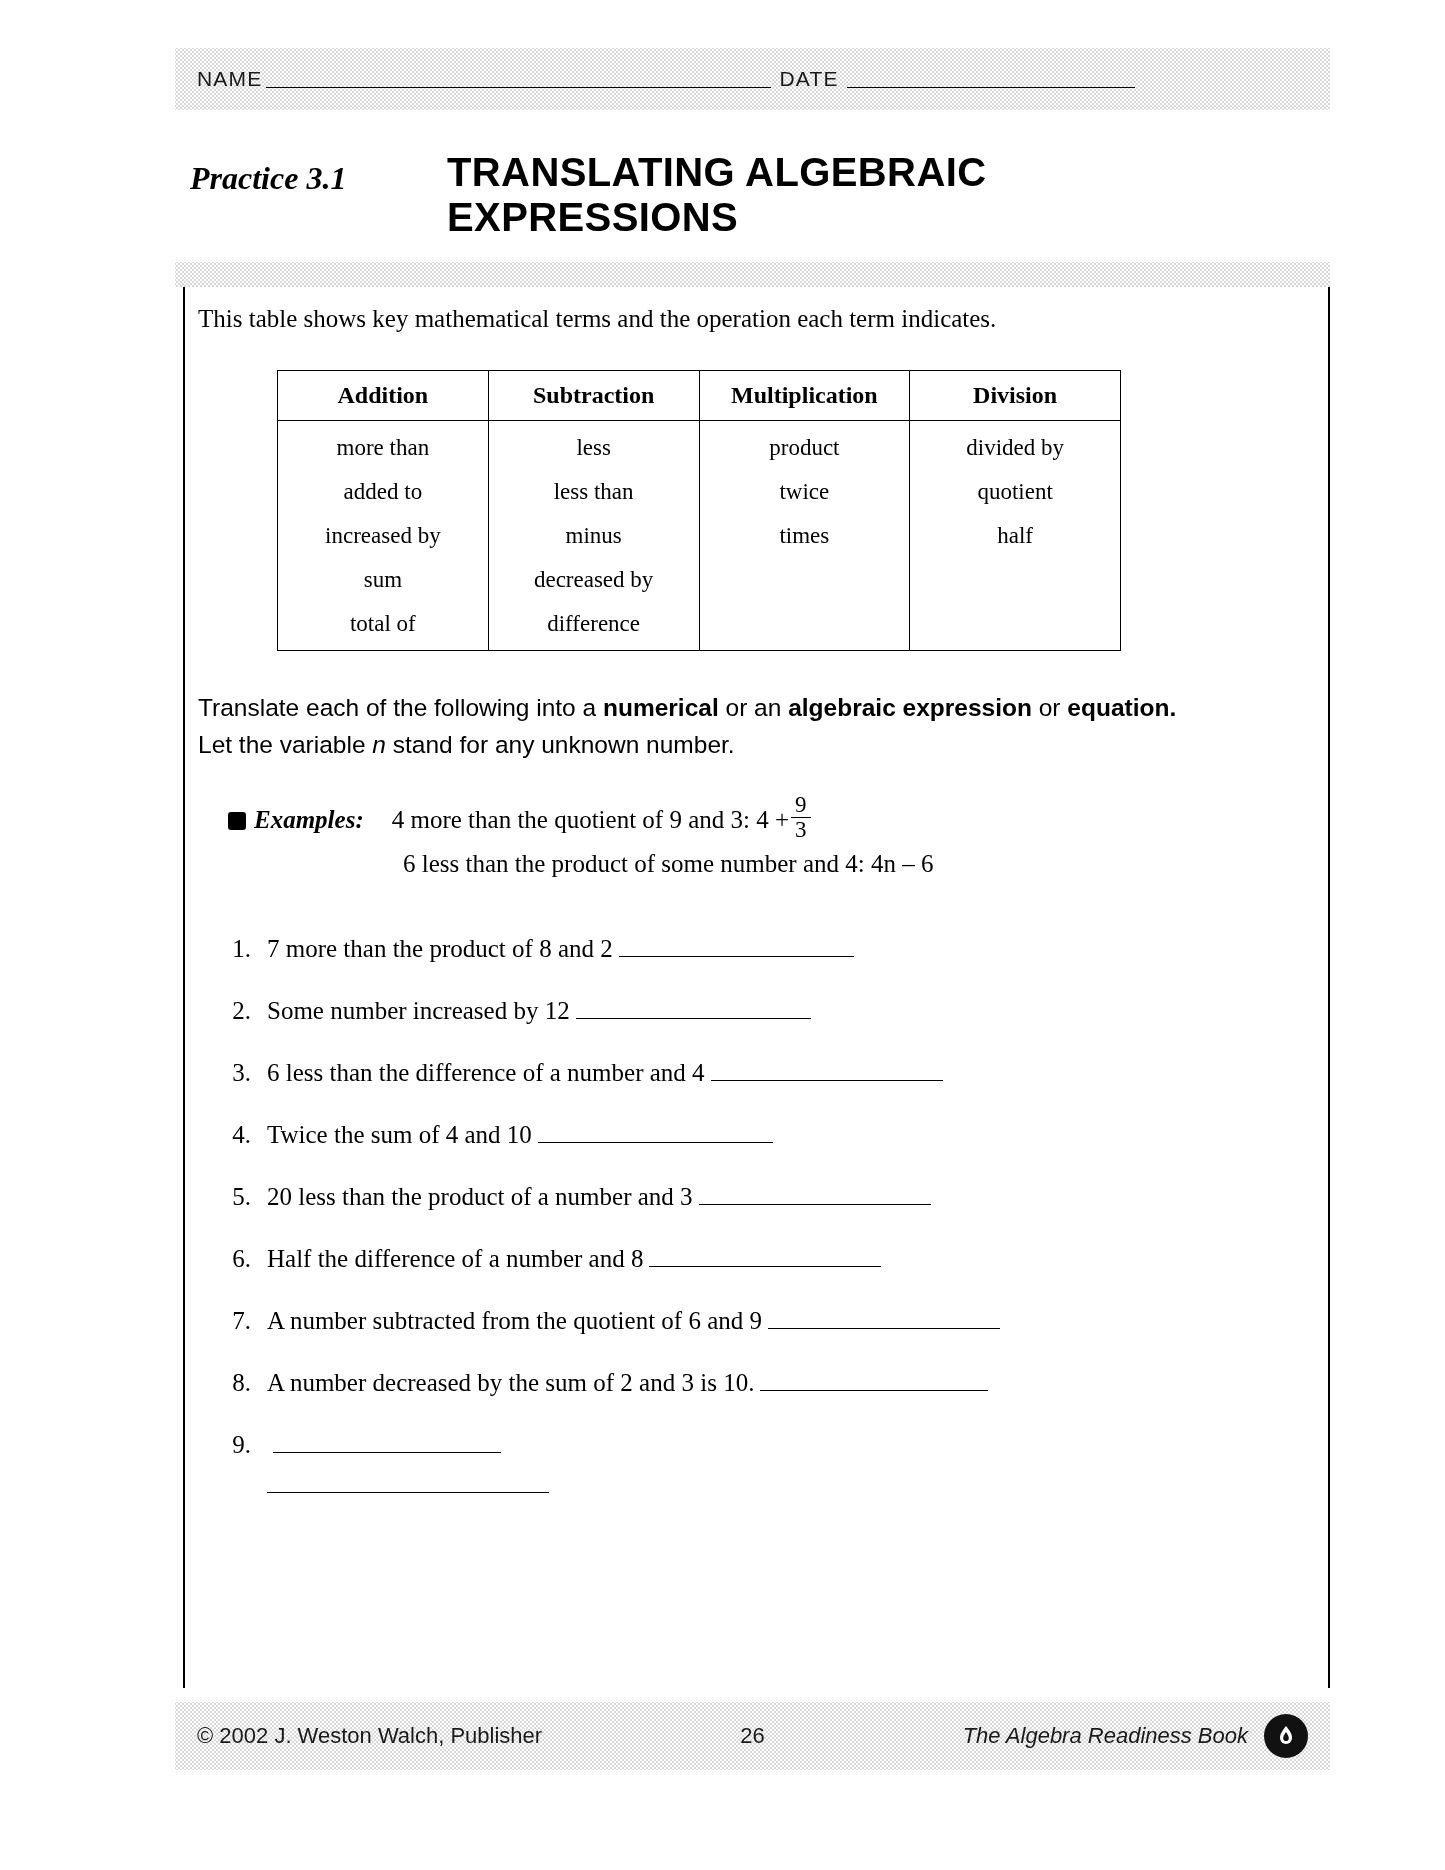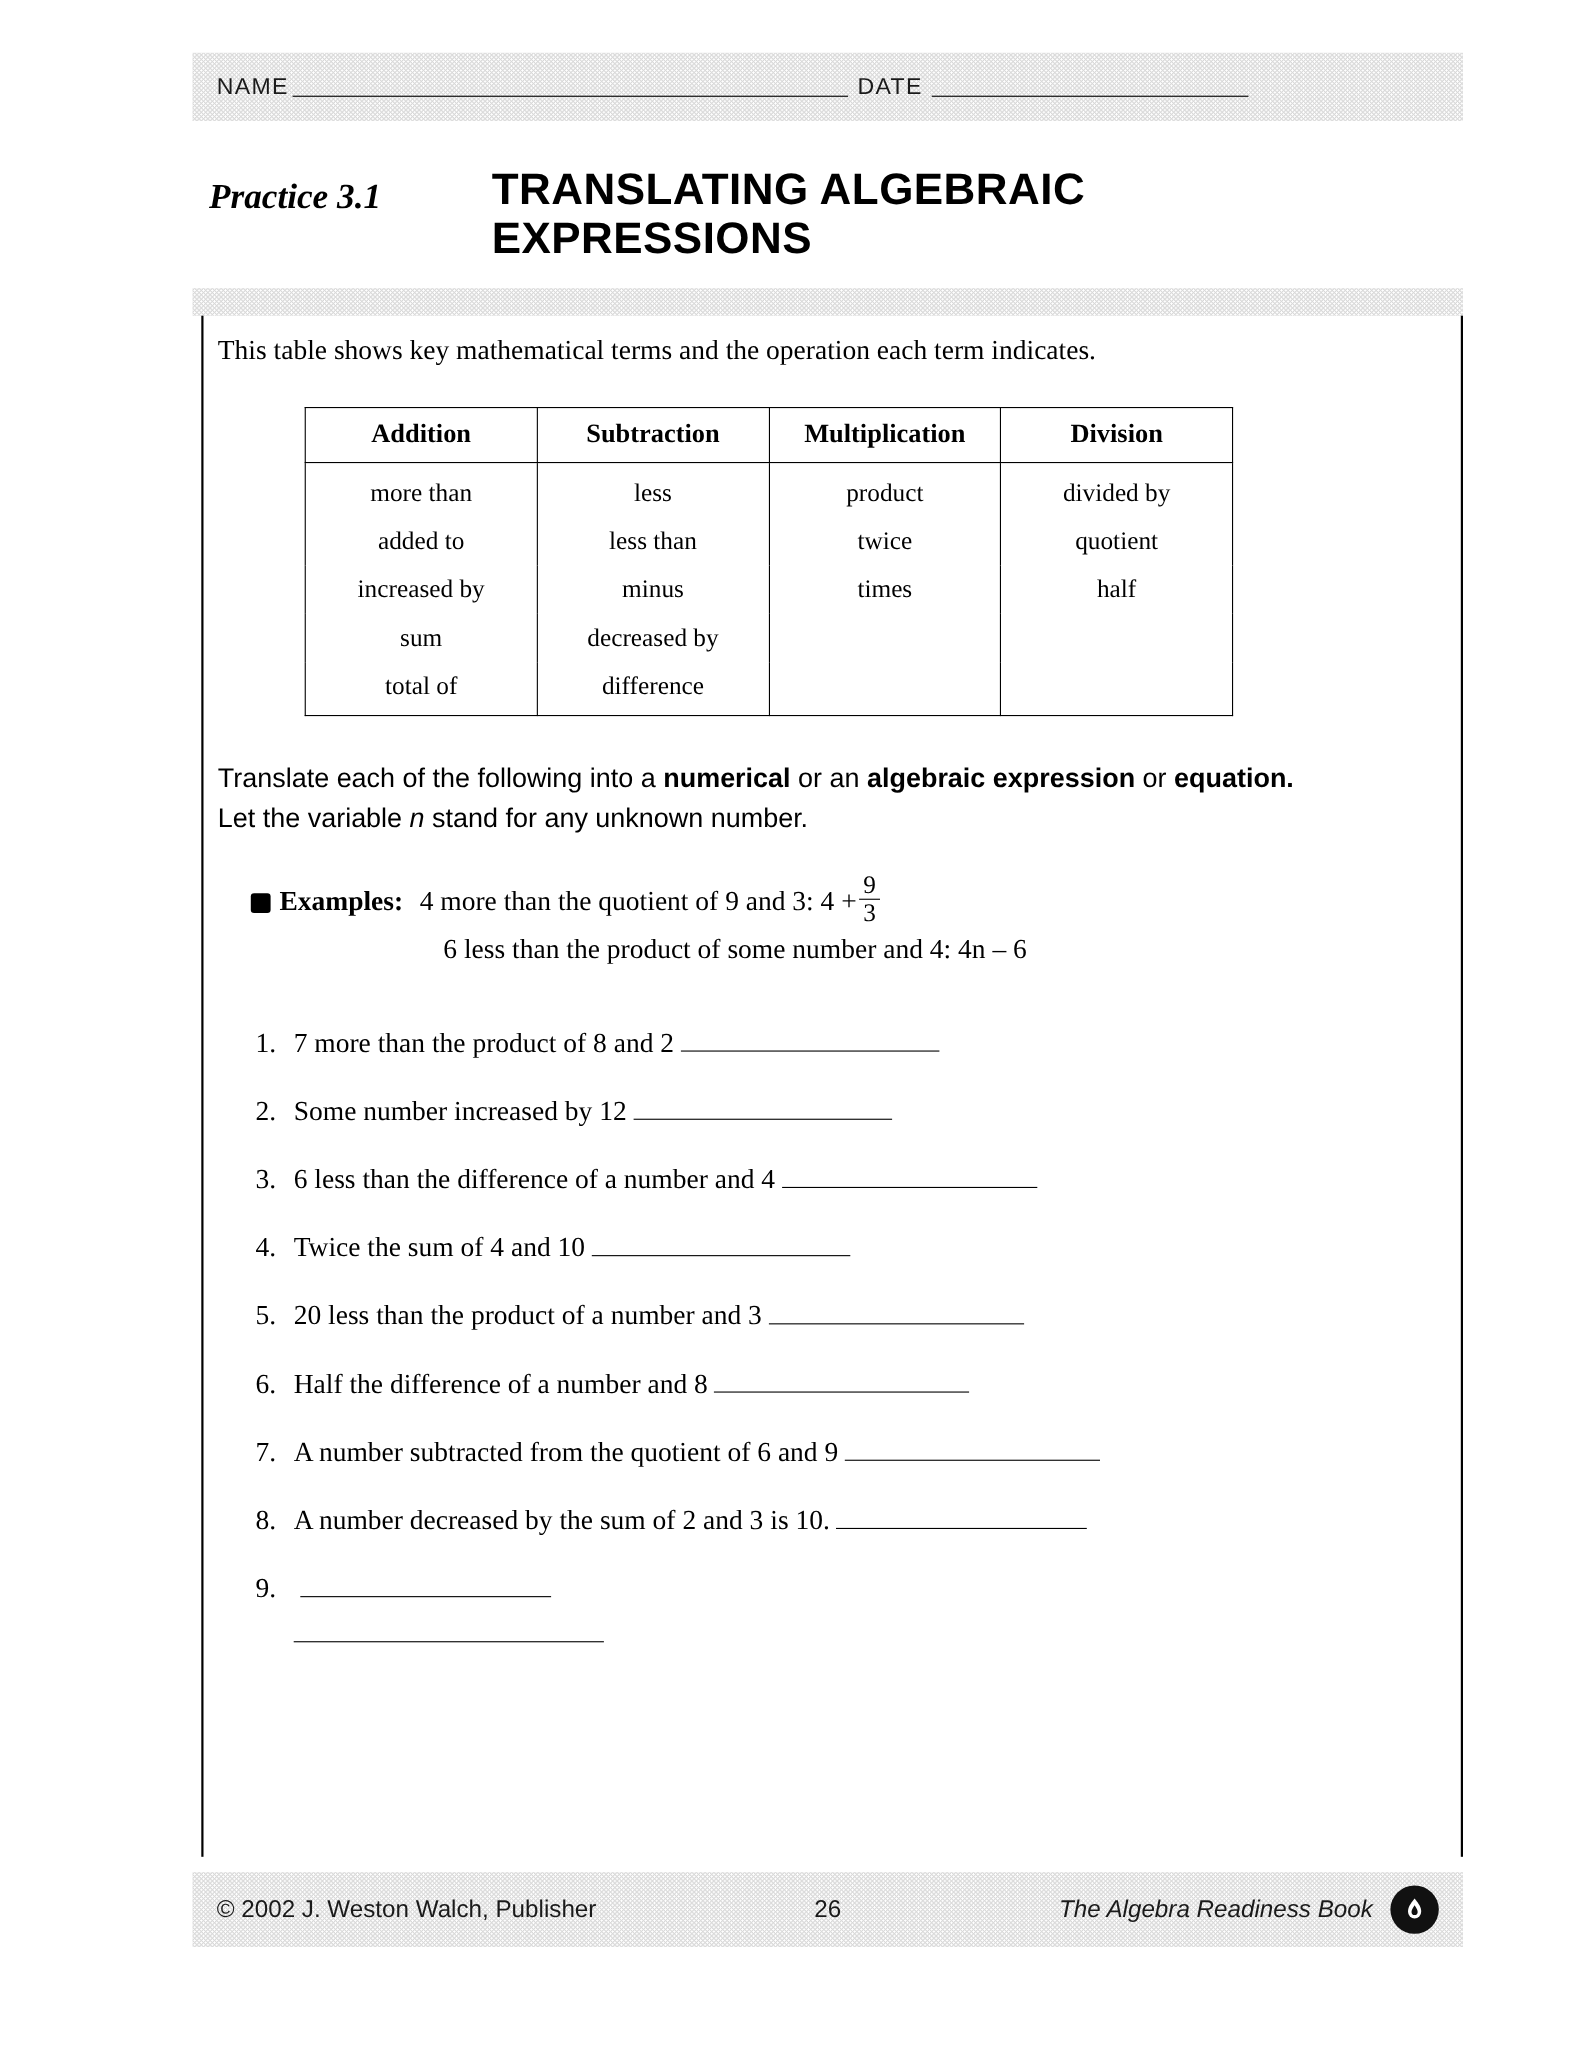--- a/index.html
+++ b/index.html
@@ -153,26 +153,26 @@
   }
   .ex-bullet {
     display: inline-block;
     width: 18px; height: 18px;
     background: #000;
     border-radius: 3px;
     margin-right: 8px;
     position: relative;
     top: 1px;
   }
-  .ex-label { font-weight: bold; }
+  .ex-label { font-weight: bold; font-style: italic; }
   .ex-line1 {
     position: absolute; left: 0; top: 0;
     display: flex; align-items: center;
   }
-  .ex-text1 { margin-left: 15px; }
+  .ex-text1 { margin-left: 28px; }
   .frac {
     display: inline-block;
     vertical-align: middle;
     text-align: center;
     font-size: 23px;
     line-height: 1.05;
     margin: 0 2px;
     position: relative;
     top: -2px;
   }

